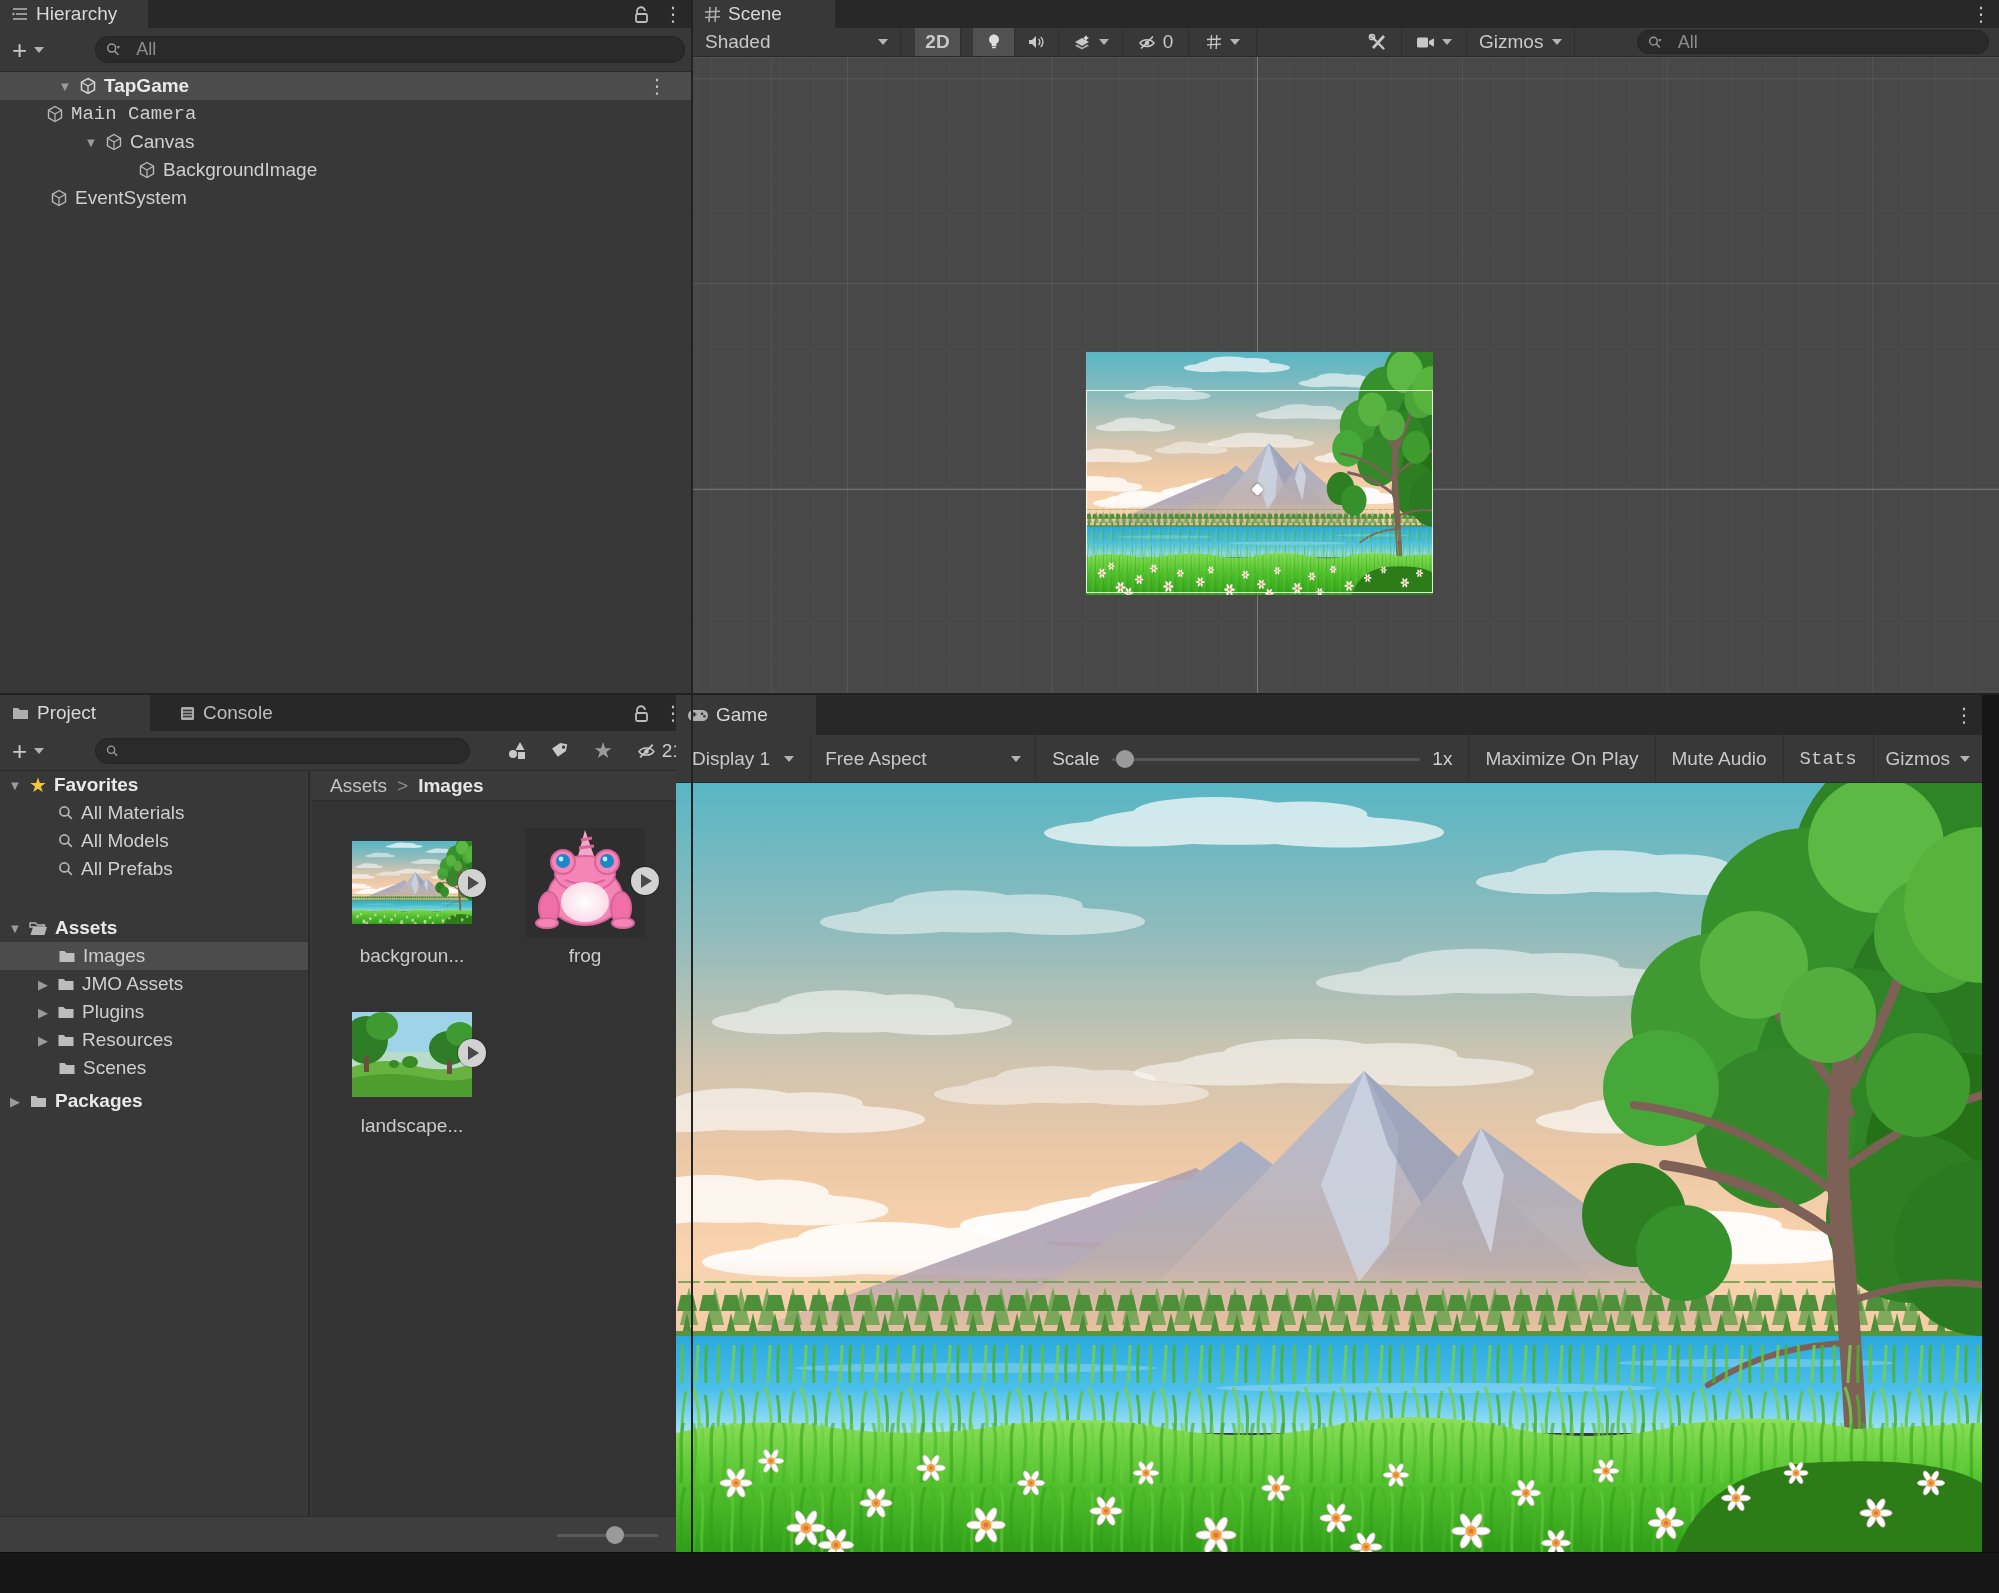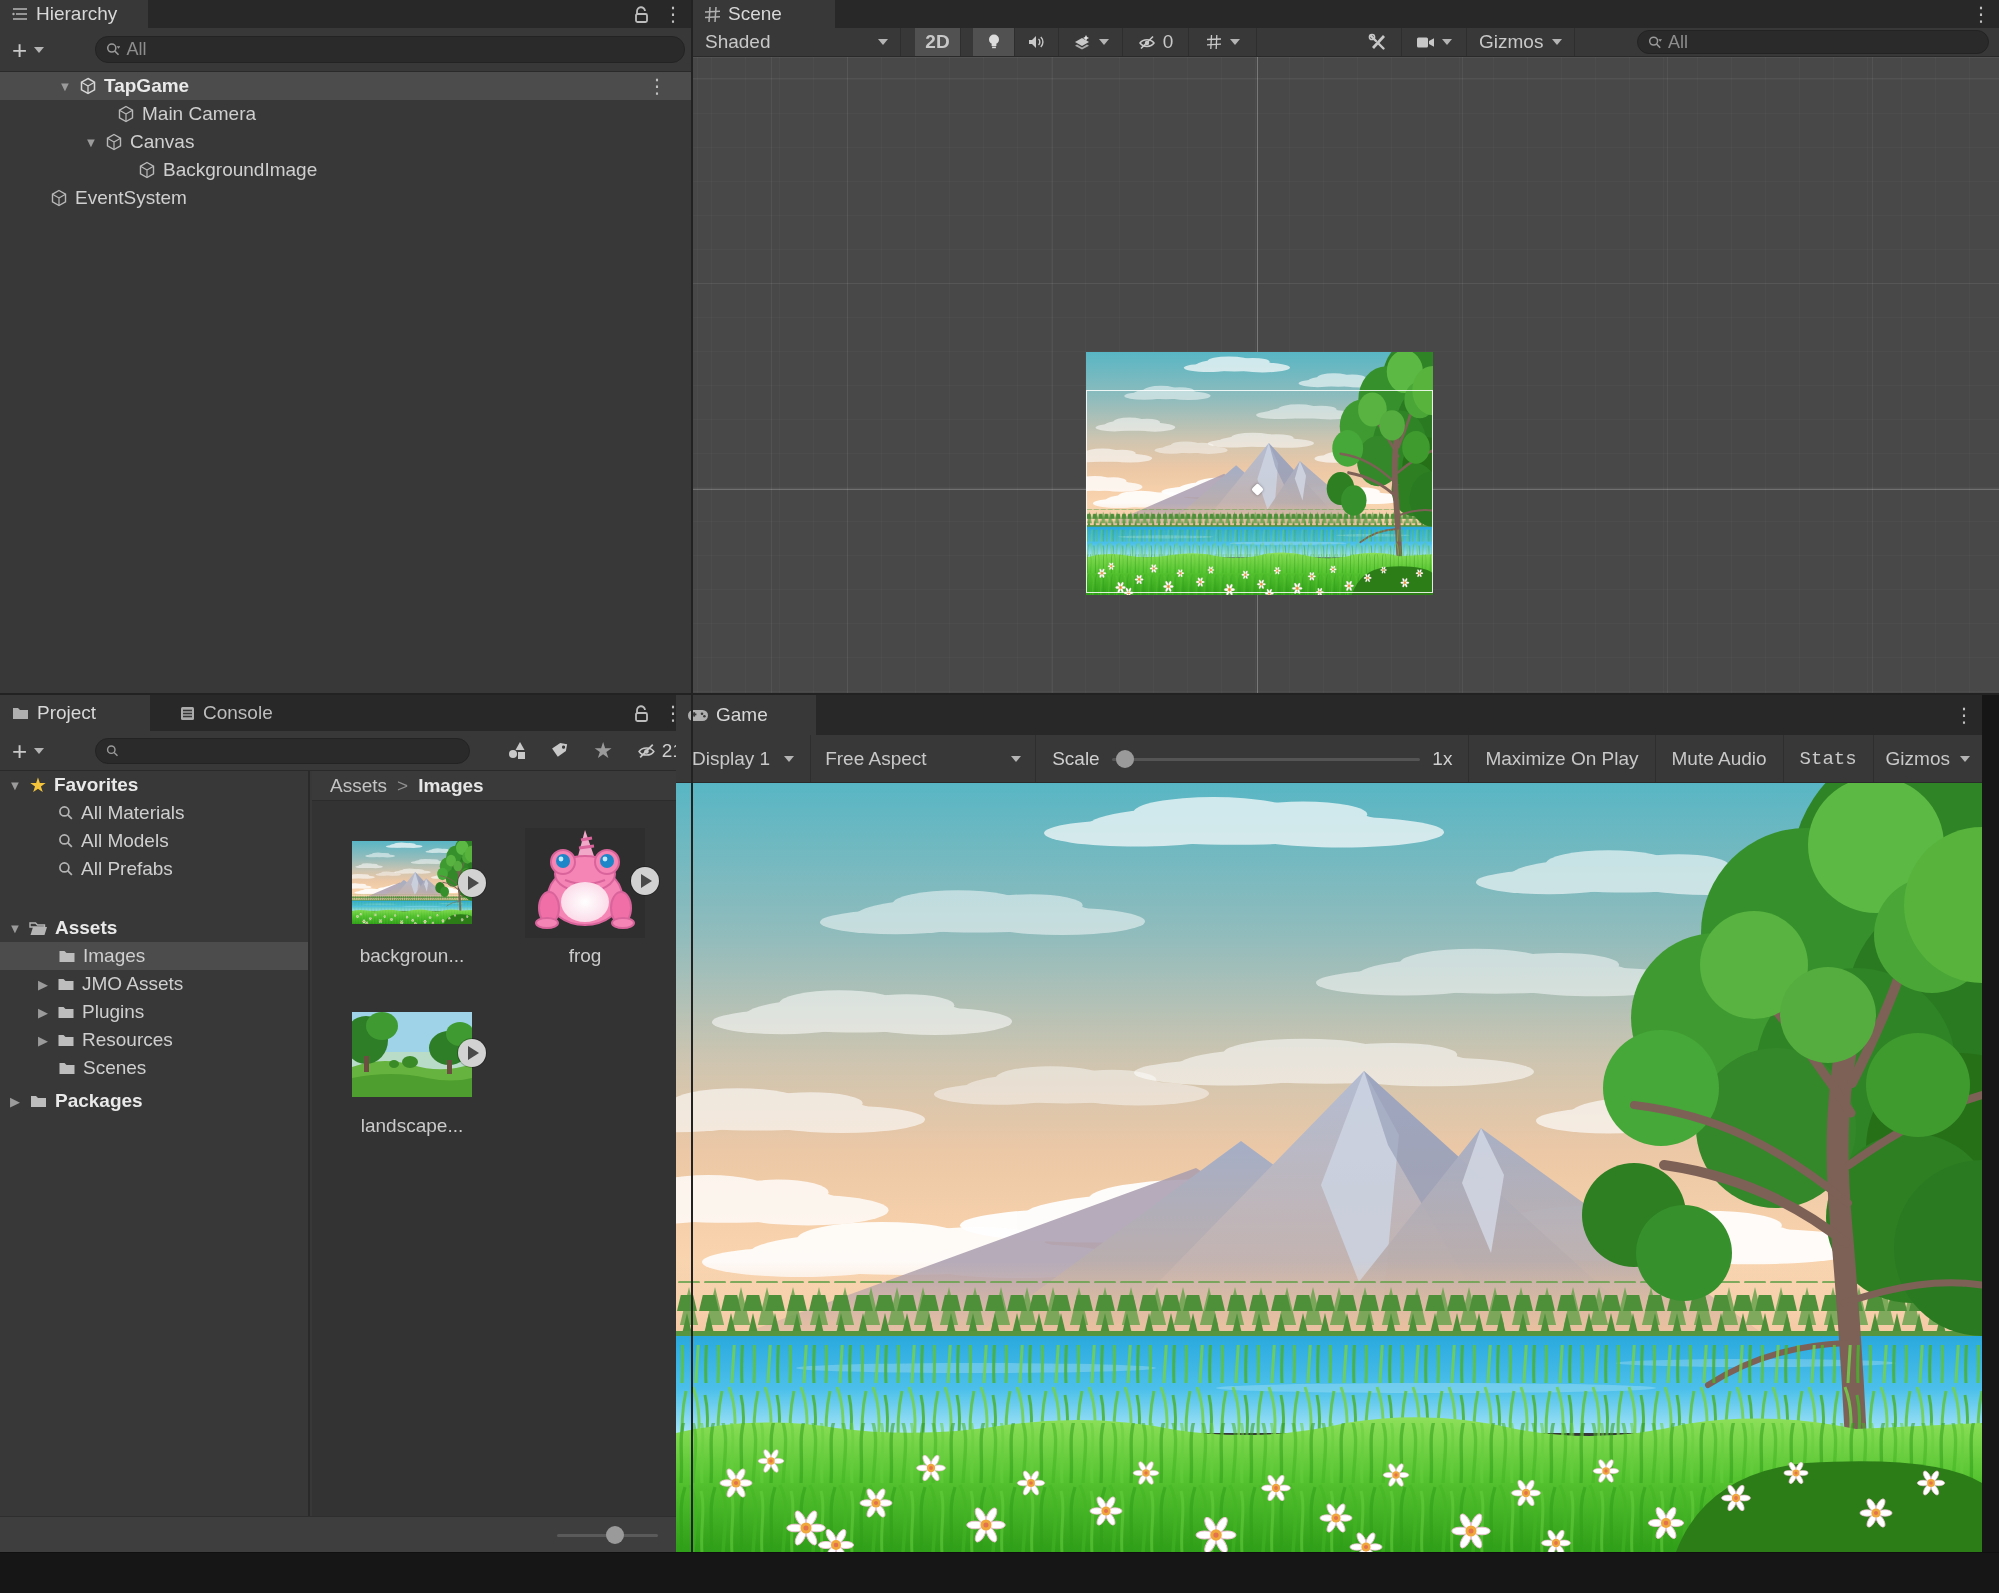--- a/index.html
+++ b/index.html
@@ -11,21 +11,21 @@
   .tab { display:flex; align-items:center; gap:8px; padding:0 18px 0 12px; background:#383838; color:#d8d8d8; }
   .tab .ticon { opacity:.85; display:flex; align-items:center; }
   .toolbar { position:absolute; left:0; right:0; background:#383838; border-bottom:1px solid #2a2a2a;
     display:flex; align-items:center; }
   .hdr-right { position:absolute; right:8px; top:0; bottom:0; display:flex; align-items:center; gap:14px; }
   .kebab { color:#c0c0c0; font-size:20px; letter-spacing:0; line-height:1; cursor:default; }
   .caret { display:inline-block; width:0; height:0; border-left:6px solid transparent;
     border-right:6px solid transparent; border-top:7px solid #b4b4b4; }
   .caret.sm { border-left-width:5px; border-right-width:5px; border-top-width:6px; }
   .searchbox { background:#2a2a2a; border:1px solid #232323; border-radius:13px; height:27px;
-    display:flex; align-items:center; padding:0 10px; gap:6px; }
+    display:flex; align-items:center; padding:0 10px; gap:16px; }
   .searchbox input { background:transparent; border:none; outline:none; color:#cfcfcf;
     font-family:"Liberation Sans",sans-serif; font-size:18px; width:100%; }
   .searchbox input::placeholder { color:#8d8d8d; }
   .row { height:28px; display:flex; align-items:center; gap:7px; position:relative; white-space:nowrap; }
   .row.sel { background:#4c4c4c; }
   .arr { width:14px; text-align:center; color:#9b9b9b; font-size:13px; flex:none; }
   .lbl { color:#cfcfcf; }
   .bold { font-weight:bold; color:#e9e9e9; }
   .ico { flex:none; display:flex; align-items:center; }
   .tbbtn { display:flex; align-items:center; justify-content:center; gap:6px; height:100%;
@@ -263,21 +263,21 @@
       <span class="arr">▼</span>
       <span class="ico">
         <svg class="glyph" width="18" height="18" viewBox="0 0 18 18">
             <path d="M9,1.5 L15.5,5.2 V12.8 L9,16.5 L2.5,12.8 V5.2 Z" fill="none" stroke="#d6d6d6" stroke-width="1.5"></path>
             <path d="M9,9 L15.5,5.2 M9,9 V16.5 M9,9 L2.5,5.2" stroke="#d6d6d6" stroke-width="1.3"></path>
           </svg>
       </span>
       <span class="lbl bold">TapGame</span>
       <span class="kebab" style="position:absolute;right:24px;">⋮</span>
     </div>
-    <div class="row" style="padding-left:117px;">
+    <div class="row" style="padding-left:46px;font-family:Liberation Mono, monospace;">
       <span class="ico">
         <svg class="glyph" width="18" height="18" viewBox="0 0 18 18">
             <path d="M9,1.5 L15.5,5.2 V12.8 L9,16.5 L2.5,12.8 V5.2 Z" fill="none" stroke="#b8b8b8" stroke-width="1.4"></path>
             <path d="M9,9 L15.5,5.2 M9,9 V16.5 M9,9 L2.5,5.2" stroke="#b8b8b8" stroke-width="1.2"></path>
           </svg>
       </span>
       <span class="lbl">Main Camera</span>
     </div>
     <div class="row" style="padding-left:84px;">
       <span class="arr">▼</span>

